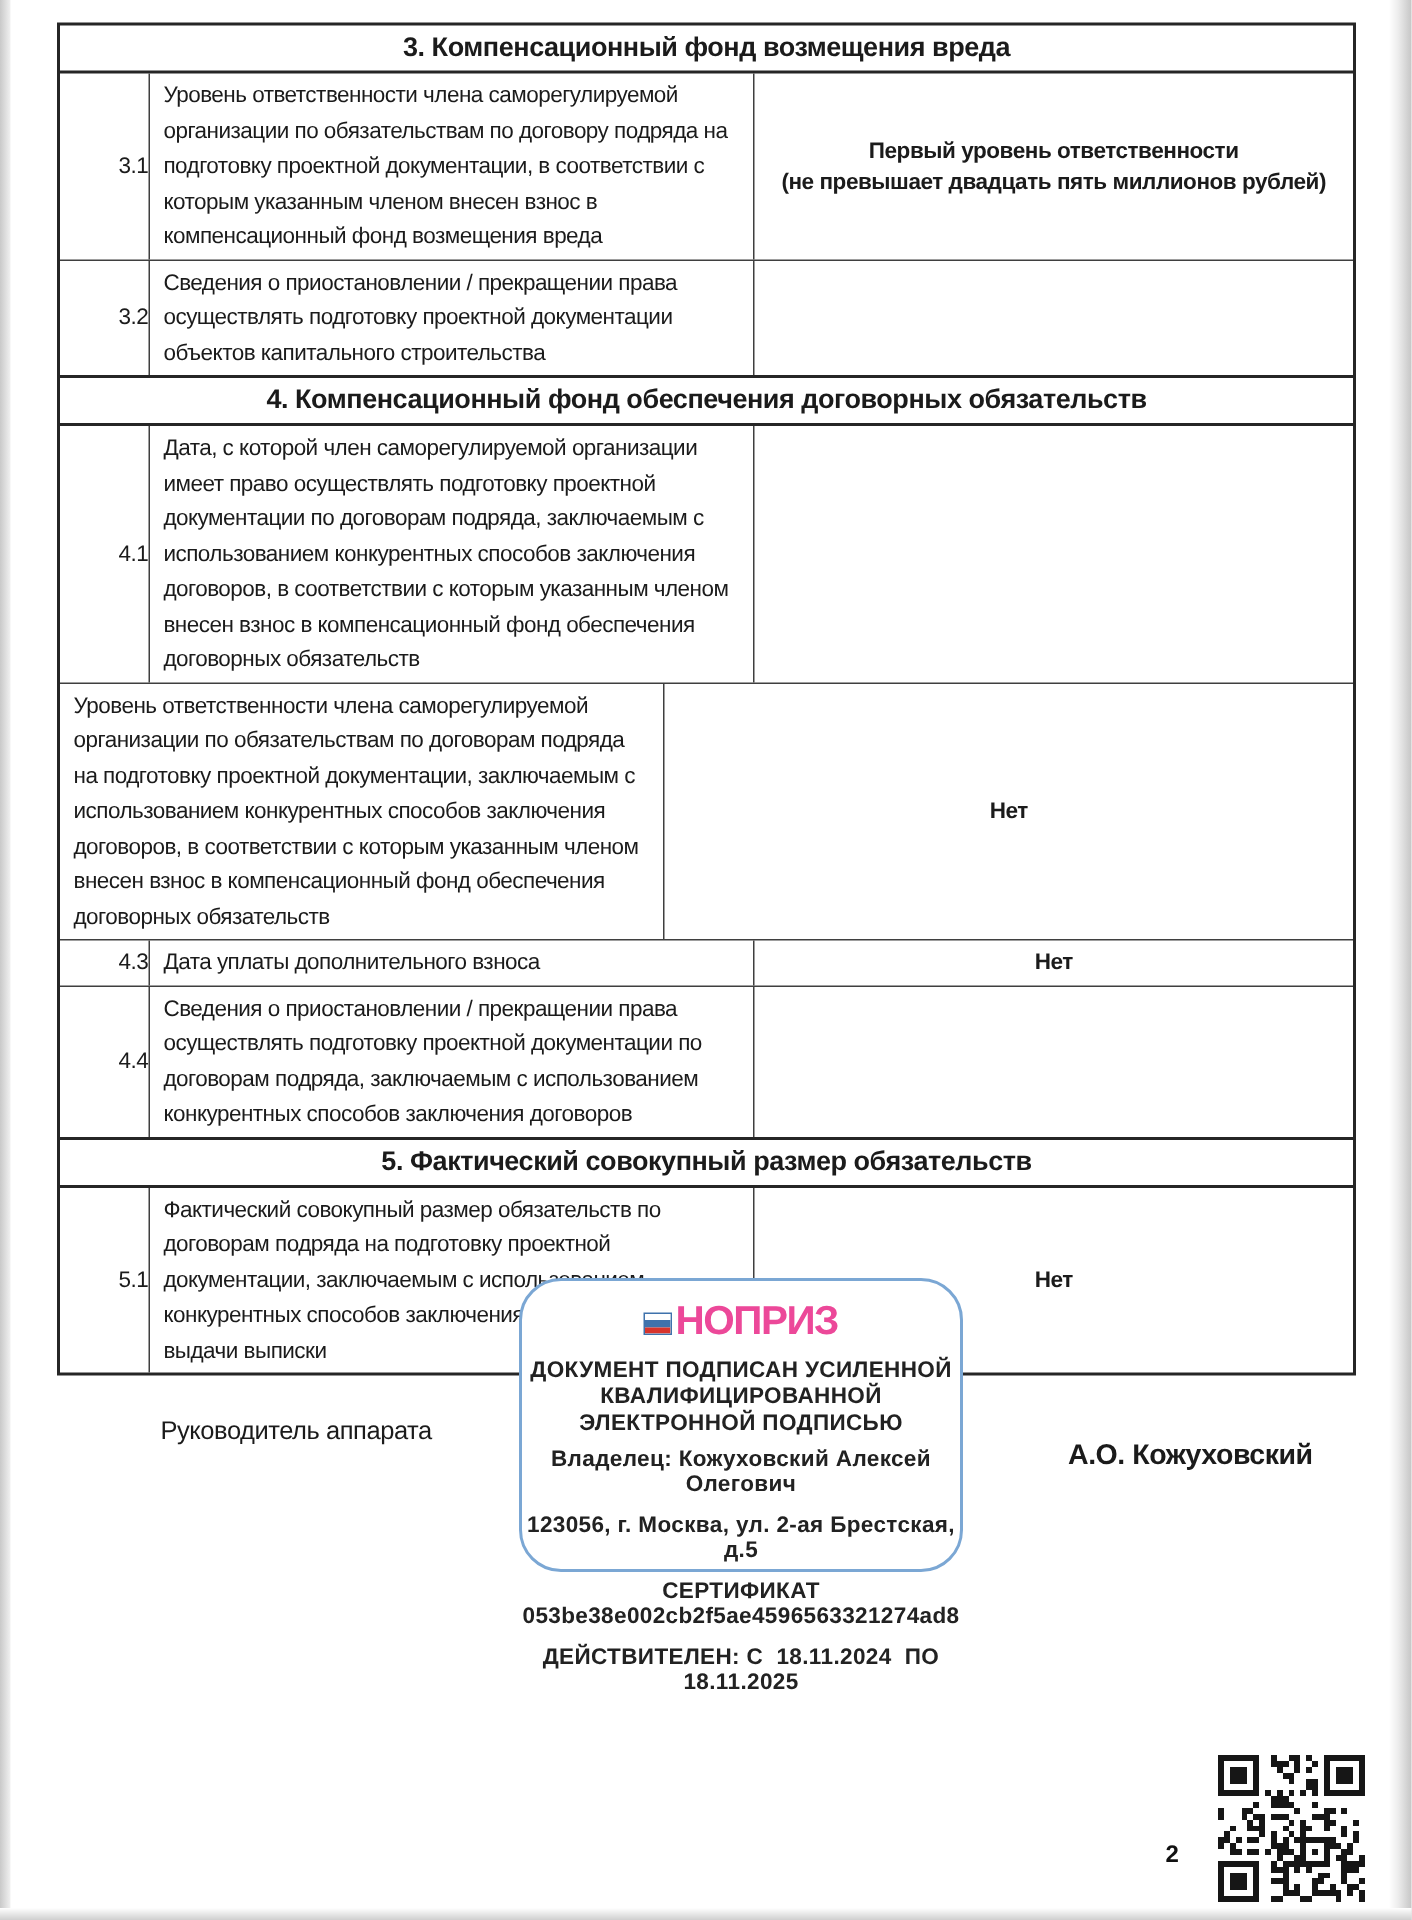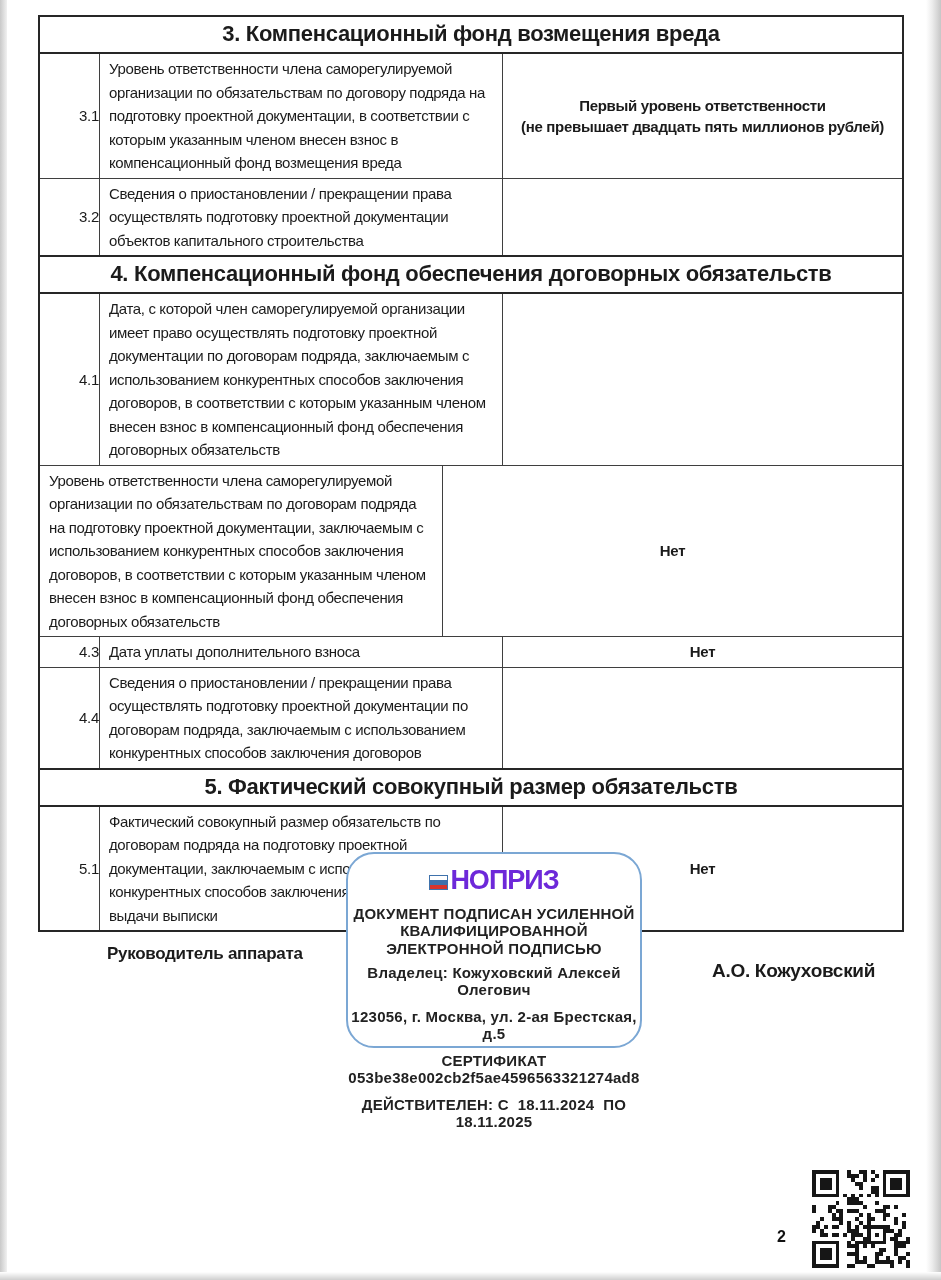--- a/index.html
+++ b/index.html
@@ -23,21 +23,21 @@
   
   .doc-table {
     position:absolute; left:38px; top:15px; width:866px;
     border:2.5px solid #262626;
     background:#fff;
   }
   .t-head {
     border-top:2.5px solid #262626;
     border-bottom:2.5px solid #262626;
     font-weight:bold; text-align:center;
-    font-size:22px; letter-spacing:-0.3px;
+    font-size:18px; letter-spacing:-0.3px;
     padding:4px 0 5px 0;
   }
   .t-head:first-child { border-top:none; }
   .t-row { display:flex; border-bottom:1.7px solid #3f3f3f; }
   .t-row.no-bb { border-bottom:none; }
   .c-num {
     flex:0 0 51px;
     display:flex; align-items:center; justify-content:center;
     border-right:1.7px solid #3f3f3f;
     font-size:15px; letter-spacing:-0.3px;padding-left:39px;
@@ -52,21 +52,21 @@
     flex:1;
     display:flex; align-items:center; justify-content:center;
     text-align:center;
     font-weight:bold; font-size:15px; line-height:21px;
     letter-spacing:-0.3px;
     white-space:pre-line;
     padding:3px 10px;
   }
 
   
-  .sig-left  { position:absolute; left:107px; top:944px; font-weight:bold; font-size:17px; letter-spacing:-0.3px; }
+  .sig-left  { position:absolute; left:107px; top:944px; font-weight:normal; font-size:17px; letter-spacing:-0.3px; }
   .sig-right { position:absolute; left:712px; top:960px; font-weight:bold; font-size:19px; letter-spacing:-0.3px; }
 
   .stamp {
     position:absolute; left:346px; top:852px; width:296px; height:196px;
     border:2px solid #7ba7d4; border-radius:28px;
     display:flex; flex-direction:column; align-items:center;
     padding-top:13px;
     background:#fff;
   }
   .logo-row { display:flex; align-items:center; margin-bottom:10px; }
@@ -144,21 +144,21 @@
 <div class="sig-left">Руководитель аппарата</div>
 <div class="sig-right">А.О. Кожуховский</div>
 
 <div class="stamp" style="border-color: rgb(123, 167, 212);">
   <div class="logo-row">
     <span class="flag">
       <span class="f-w"></span>
         <span class="f-b"></span>
         <span class="f-r"></span>
     </span>
-    <span class="logo-text" style="color: #6d28d9;">НОПРИЗ</span>
+    <span class="logo-text" style="color: #ec4899;">НОПРИЗ</span>
   </div>
   <div class="s-line tight">ДОКУМЕНТ ПОДПИСАН УСИЛЕННОЙ КВАЛИФИЦИРОВАННОЙ</div>
   <div class="s-line tight">ЭЛЕКТРОННОЙ ПОДПИСЬЮ</div>
   <div class="s-line gap">Владелец: Кожуховский Алексей Олегович</div>
   <div class="s-line gap">123056, г. Москва, ул. 2-ая Брестская, д.5</div>
   <div class="s-line gap">СЕРТИФИКАТ 053be38e002cb2f5ae4596563321274ad8</div>
   <div class="s-line gap">ДЕЙСТВИТЕЛЕН: С  18.11.2024  ПО 18.11.2025</div>
 </div>
 
 <div class="page-num">2</div>

